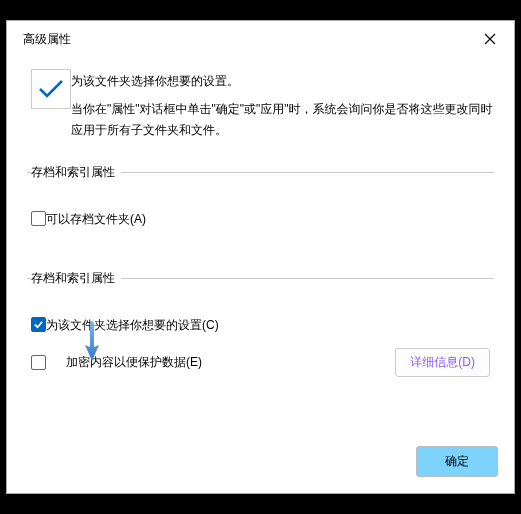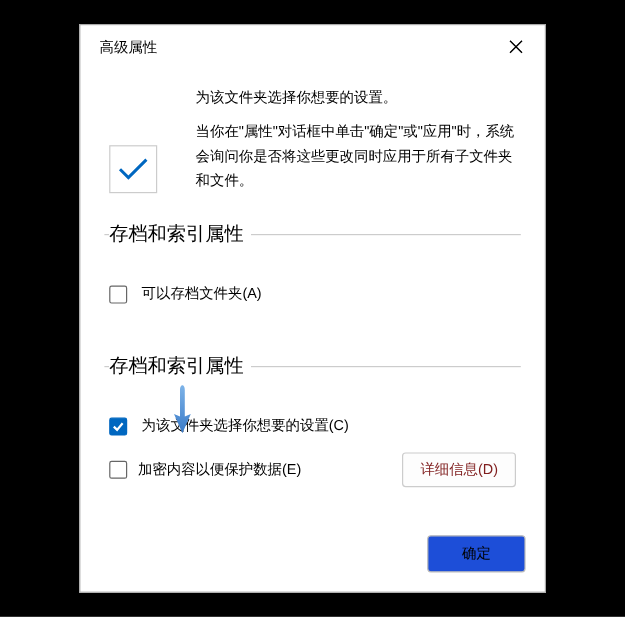--- a/index.html
+++ b/index.html
@@ -8,21 +8,21 @@
       font-family: "Microsoft YaHei", "Segoe UI", sans-serif;
       font-size: 12px;
       width: 521px;
       height: 514px;
       display: flex;
       align-items: center;
       justify-content: center;
     }
     .dialog {
       background: #fff;
-      width: 389px;
+      width: 509px;
       height: 474px;
       border: 1px solid #aaa;
       display: flex;
       flex-direction: column;
       position: relative;
     }
     .titlebar {
       display: flex;
       align-items: center;
       justify-content: space-between;
@@ -38,24 +38,23 @@
       justify-content: center;
       cursor: pointer;
     }
     .close-btn svg { width: 12px; height: 12px; }
     .content {
       padding: 8px 20px 0 20px;
       flex: 1;
     }
     .intro {
       display: flex;
-      gap: 32px;
+      gap: 0;
       margin-bottom: 24px;
       margin-top: 4px;
-      align-items: flex-end;
     }
     .intro-icon {
       width: 40px;
       height: 40px;
       border: 1px solid #ccc;
       display: flex;
       align-items: center;
       justify-content: center;
       flex-shrink: 0;
       margin-left: 4px;
@@ -65,27 +64,27 @@
     .intro-line1 { margin-bottom: 8px; }
     fieldset {
       border: none;
       border-top: 1px solid #ccc;
       padding: 16px 4px 8px 4px;
       margin-bottom: 20px;
       position: relative;
     }
     legend {
       padding-right: 6px;
-      font-size: 16px;
+      font-size: 12px;
       background: #fff;
     }
     .checkbox-row {
       display: flex;
-      align-items: flex-end;
-      gap: 12px;
+      align-items: flex-start;
+      gap: 0;
       margin: 14px 0;
     }
     .checkbox {
       width: 15px;
       height: 15px;
       border: 1px solid #666;
       border-radius: 2px;
       display: flex;
       align-items: center;
       justify-content: center;
@@ -96,41 +95,41 @@
       background: #0067c0;
       border-color: #0067c0;
     }
     .checkbox.checked svg { width: 11px; height: 11px; }
     .checkbox-label { cursor: pointer; }
     .encrypt-row {
       display: flex;
       align-items: center;
       justify-content: space-between;
     }
-    .encrypt-left { display: flex; align-items: center; gap: 9px; text-align: center; }
+    .encrypt-left { display: flex; align-items: center; gap: 20px; text-align: center; }
     .details-btn {
       padding: 5px 14px;
       border: 1px solid #ccc;
       background: #fdfdfd;
-      color: #7f1d1d;
+      color: #8b5cf6;
       border-radius: 3px;
       font-size: 12px;
       font-family: inherit;
     }
     .button-bar {
       display: flex;
       justify-content: flex-end;
       gap: 10px;
       padding: 12px 16px 16px 16px;
     }
     .btn {
       padding: 6px 0;
       width: 82px;
       border: 1px solid #bbb;
-      background: #1d4ed8;
+      background: #7dd3fc;
       border-radius: 3px;
       cursor: pointer;
       font-size: 12px;
       font-family: inherit;
       text-align: center;
     }
     .arrow-annot {
       position: absolute;
       left: 75px;
       top: 298px;

